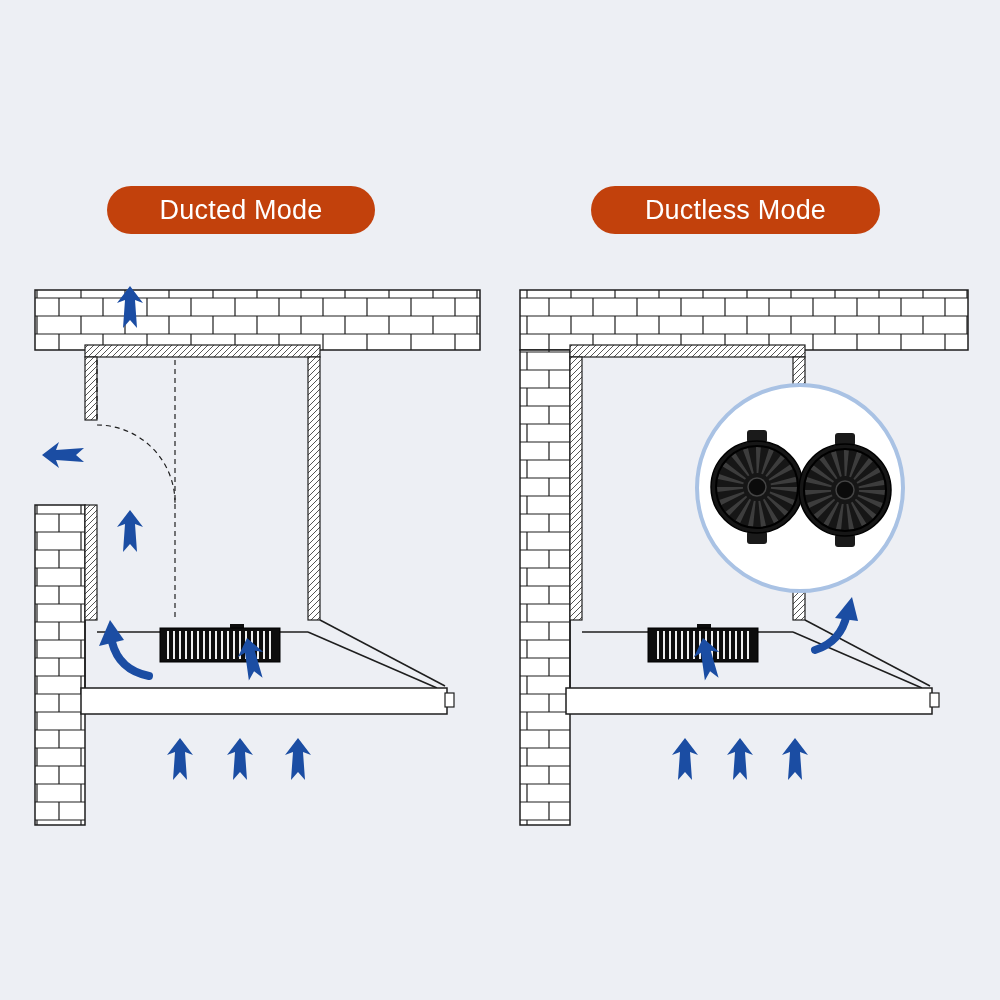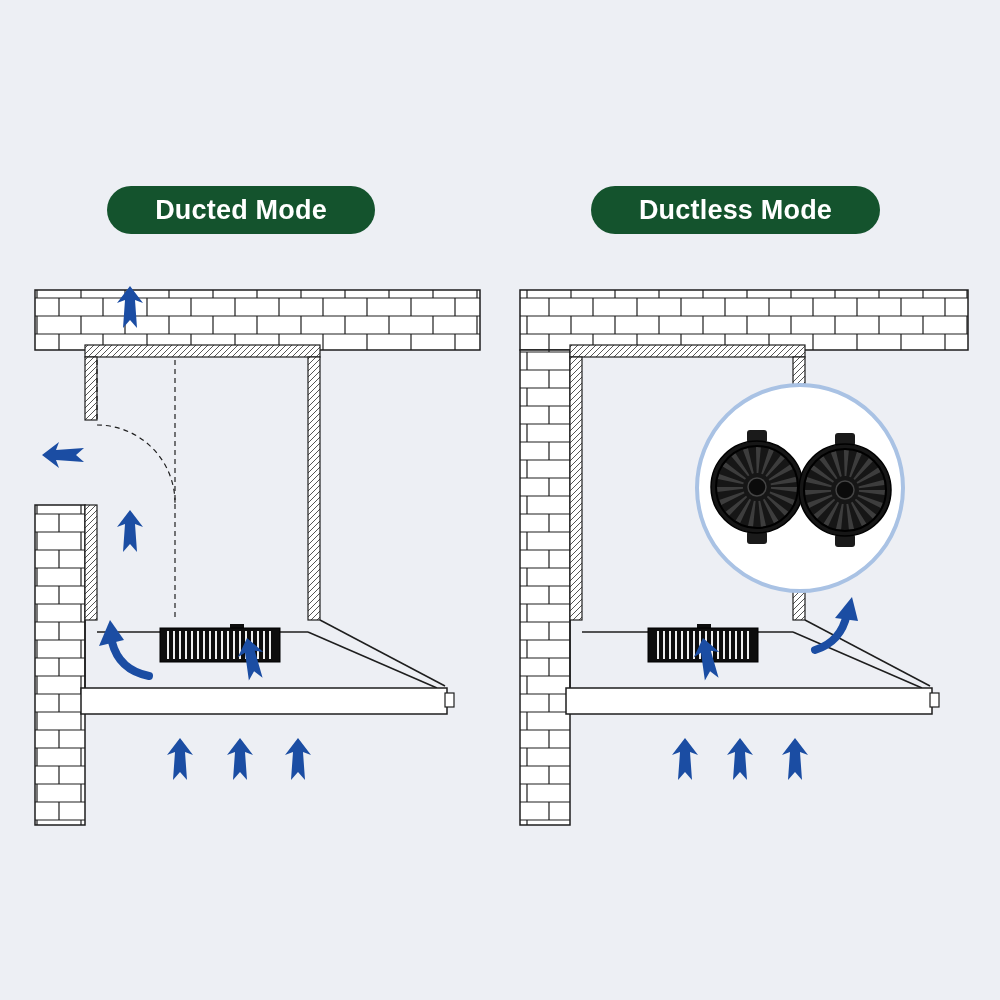--- a/index.html
+++ b/index.html
@@ -5,25 +5,25 @@
   html,body{margin:0;padding:0;}
   .screen{
     position:relative;
     width:1000px;height:1000px;
     background:#edeff4;
     overflow:hidden;
     font-family:"Liberation Sans",sans-serif;
   }
   .badge{
     position:absolute;
-    background:#14532d;
+    background:#c2410c;
     color:#ffffff;
     border-radius:26px;
     display:flex;align-items:center;justify-content:center;
-    font-weight:700;font-size:27px;letter-spacing:0.2px;
+    font-weight:400;font-size:27px;letter-spacing:0.2px;
   }
   .badge-left{left:107px;top:186px;width:268px;height:48px;}
   .badge-right{left:591px;top:186px;width:289px;height:48px;text-align:center;}
   .panel-svg{position:absolute;}
   #panel-left{left:15px;top:280px;}
   #panel-right{left:505px;top:280px;}
 </style>
 </head>
 <body>
 

